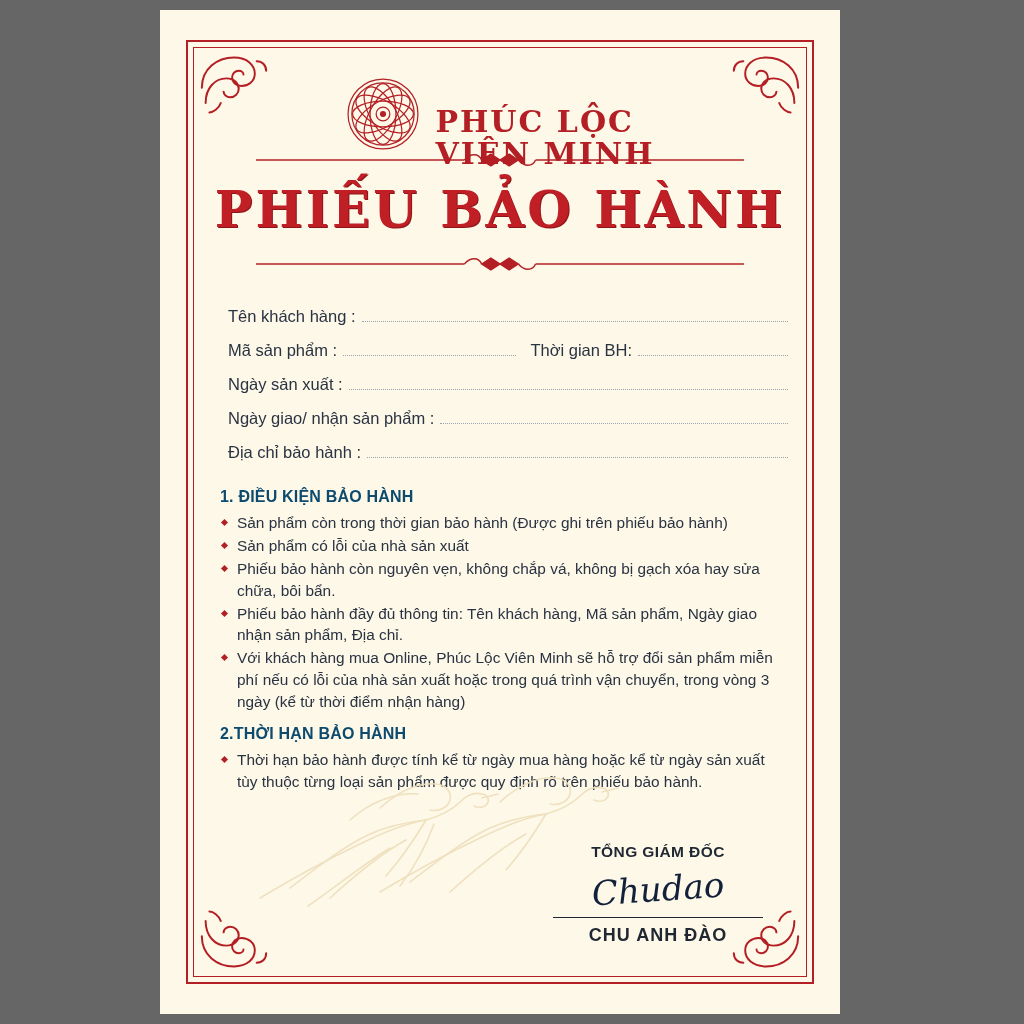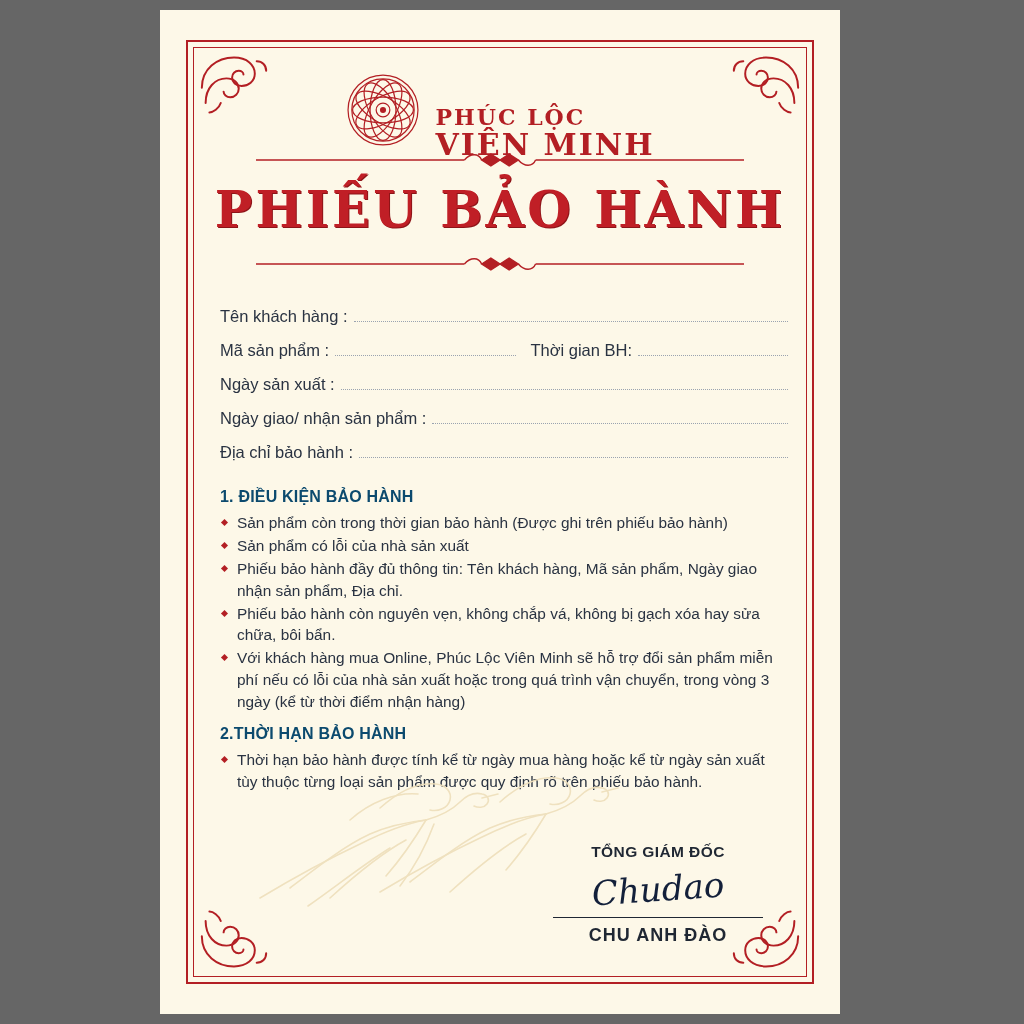--- a/index.html
+++ b/index.html
@@ -74,21 +74,21 @@
   .brand-mark { width: 76px; height: 76px; color: #b31f24; }
   .brand-mark svg { width: 100%; height: 100%; display: block; }
   .brand-text {
     color: #b31f24;
     font-family: "DejaVu Serif", serif;
     font-weight: bold;
     letter-spacing: 2px;
     line-height: 1.06;
     text-align: left;
   }
-  .brand-line1 { font-size: 22px; margin-top: 48px; }
+  .brand-line1 { font-size: 30px; margin-top: 48px; }
   .brand-line2 { font-size: 30px; }
 
   
   .divider {
     position: absolute;
     left: 96px;
     right: 96px;
     height: 20px;
     color: #b31f24;
   }
@@ -106,21 +106,21 @@
     font-family: "DejaVu Serif", serif;
     font-weight: bold;
     font-size: 50px;
     letter-spacing: 3px;
     text-shadow: 1px 1px 0 #8d1418;
   }
 
   
   .fields {
     position: absolute;
-    left: 60px;
+    left: 68px;
     right: 48px;
     top: 284px;
   }
   .field-row {
     display: flex;
     align-items: flex-end;
     height: 34px;
     color: #2a3342;
     font-size: 16.5px;
   }
@@ -335,22 +335,22 @@
       </div>
 
     </div>
 
     <div class="body-text">
 
       <div class="section-head">1. ĐIỀU KIỆN BẢO HÀNH</div>
       <ul class="bullets">
         <li>Sản phẩm còn trong thời gian bảo hành (Được ghi trên phiếu bảo hành)</li>
         <li>Sản phẩm có lỗi của nhà sản xuất</li>
+        <li>Phiếu bảo hành còn nguyên vẹn, không chắp vá, không bị gạch xóa hay sửa chữa, bôi bẩn.</li>
         <li>Phiếu bảo hành đầy đủ thông tin: Tên khách hàng, Mã sản phẩm, Ngày giao nhận sản phẩm, Địa chỉ.</li>
-        <li>Phiếu bảo hành còn nguyên vẹn, không chắp vá, không bị gạch xóa hay sửa chữa, bôi bẩn.</li>
         <li>Với khách hàng mua Online, Phúc Lộc Viên Minh sẽ hỗ trợ đổi sản phẩm miễn phí nếu có lỗi của nhà sản xuất hoặc trong quá trình vận chuyển, trong vòng 3 ngày (kể từ thời điểm nhận hàng)</li>
       </ul>
 
       <div class="section-head second">2.THỜI HẠN BẢO HÀNH</div>
       <ul class="bullets">
         <li>Thời hạn bảo hành được tính kể từ ngày mua hàng hoặc kể từ ngày sản xuất tùy thuộc từng loại sản phẩm được quy định rõ trên phiếu bảo hành.</li>
       </ul>
 
     </div>
 

